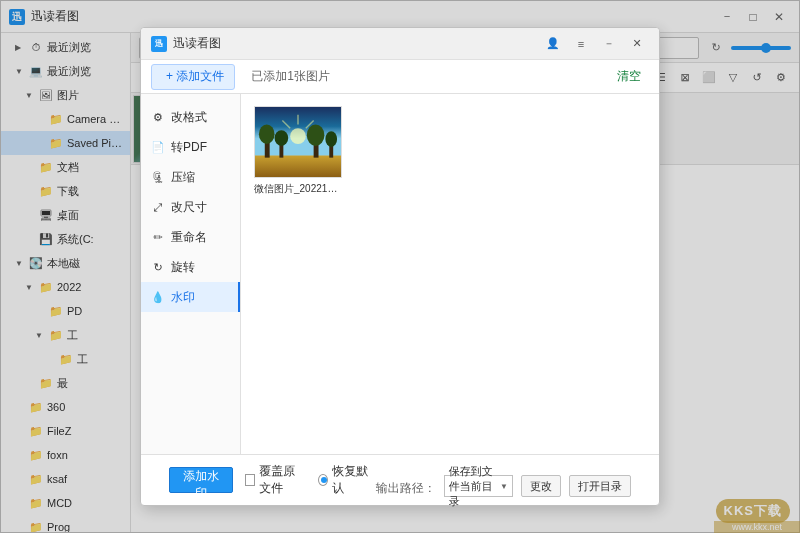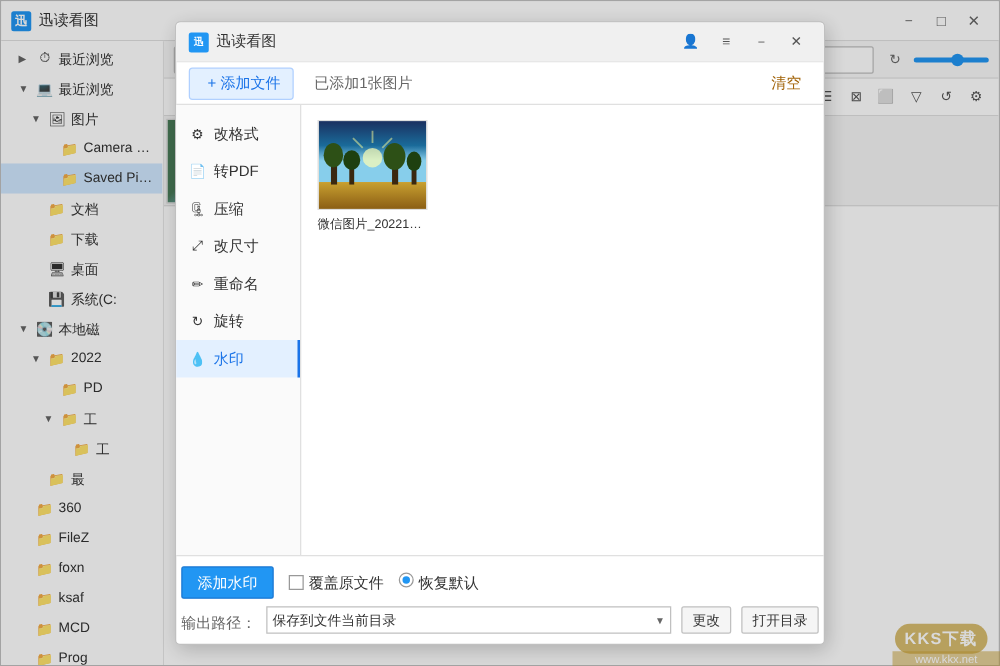--- a/index.html
+++ b/index.html
@@ -376,21 +376,21 @@
       border: 1px solid #b0d0ff;
     }
     .count-text {
       font-size: 12px;
       color: #666;
       padding: 0 8px;
     }
     .clear-btn {
       margin-left: auto;
       font-size: 12px;
-      color: #a16207;
+      color: #15803d;
       cursor: pointer;
       padding: 0 8px;
     }
 
     
     .dialog-body {
       display: flex;
       flex: 1;
       min-height: 360px;
     }
@@ -463,23 +463,23 @@
       text-align: center;
       width: 88px;
       overflow: hidden;
       text-overflow: ellipsis;
       white-space: nowrap;
     }
 
     
     .dialog-footer {
       border-top: 1px solid #e0e0e0;
-      padding: 8px 4px;
-      display: flex;
-      flex-direction: column;
+      padding: 8px 28px;
+      display: flex;
+      flex-direction: row;
       gap: 6px;
     }
     .footer-row1 {
       display: flex;
       align-items: center;
       gap: 12px;
     }
     .footer-btn {
       height: 26px;
       padding: 0 12px;
@@ -504,21 +504,21 @@
       cursor: pointer;
     }
     .checkbox {
       width: 12px;
       height: 12px;
       border: 1px solid #999;
       background: #fff;
     }
     .radio-label {
       display: flex;
-      align-items: flex-start;
+      align-items: center;
       gap: 4px;
       font-size: 12px;
       color: #333;
       cursor: pointer;
     }
     .radio {
       width: 12px;
       height: 12px;
       border: 1px solid #999;
       background: #fff;

